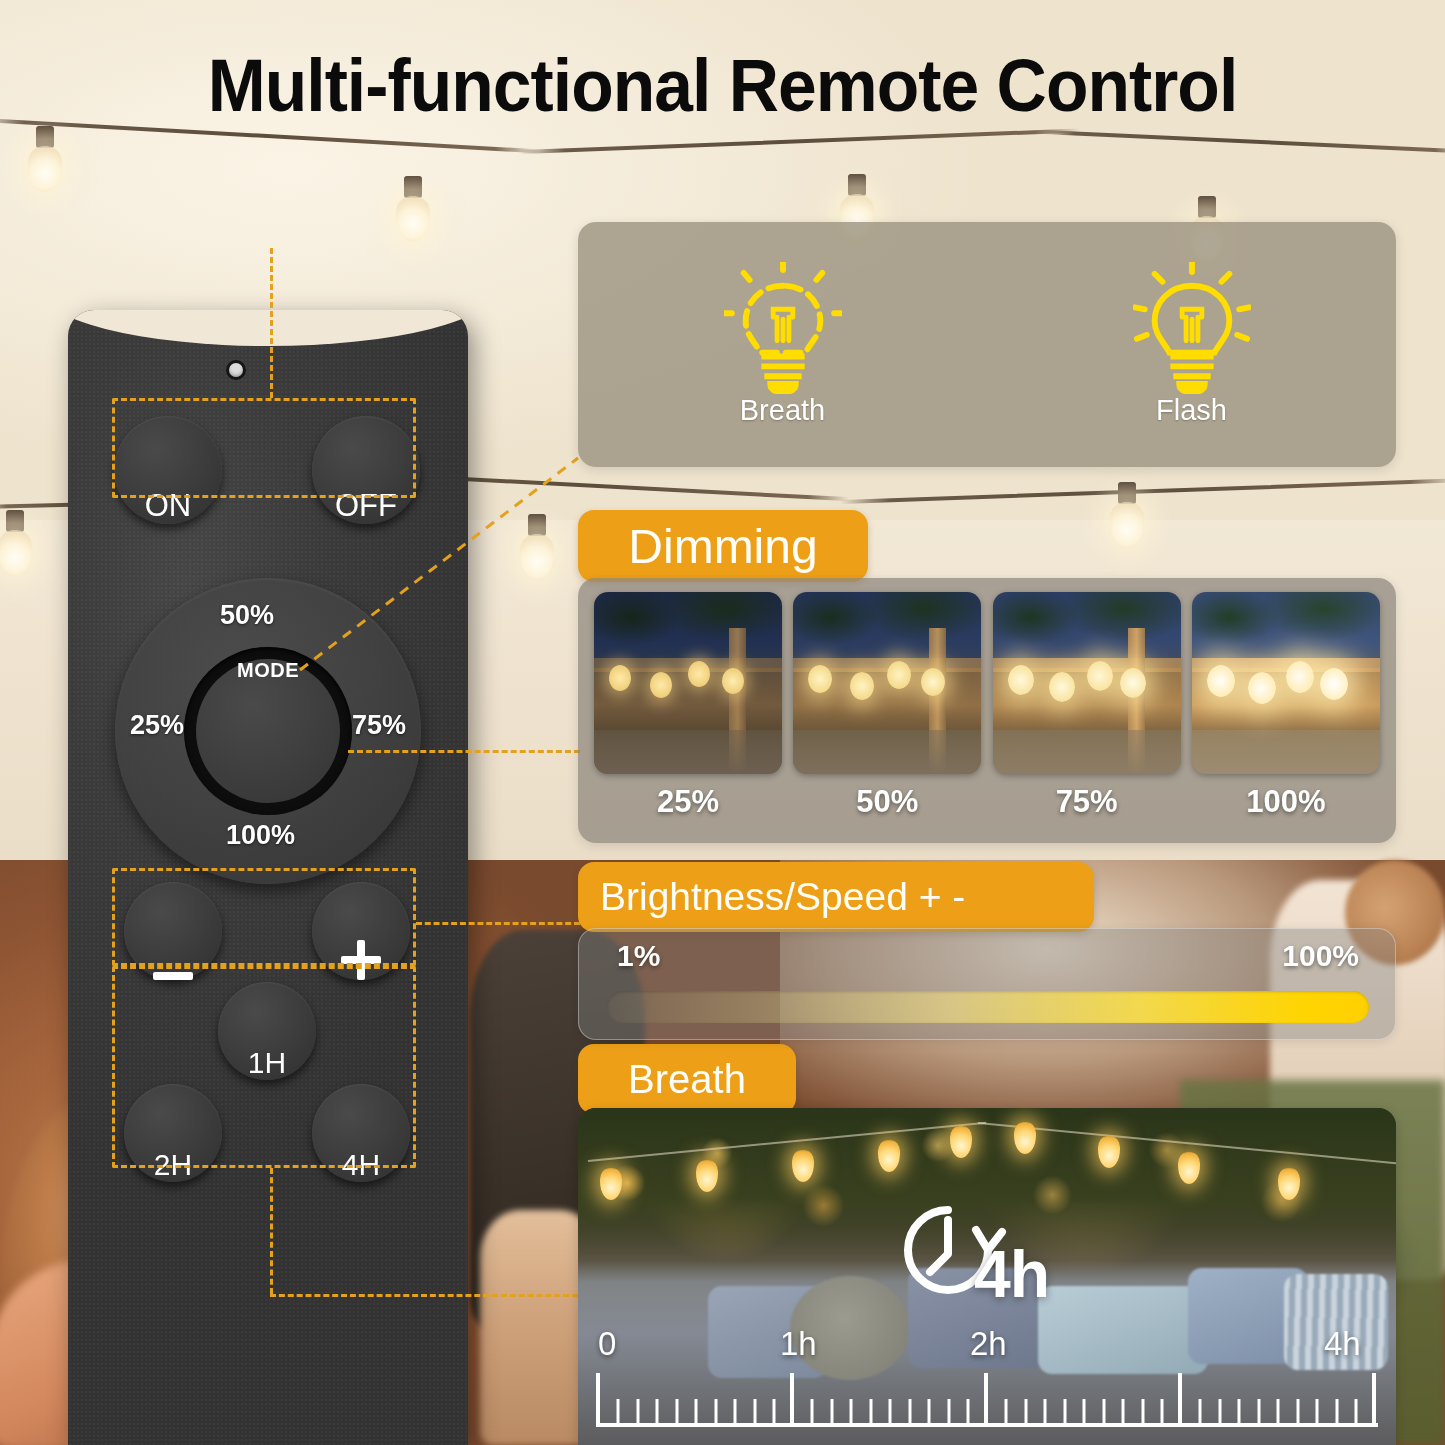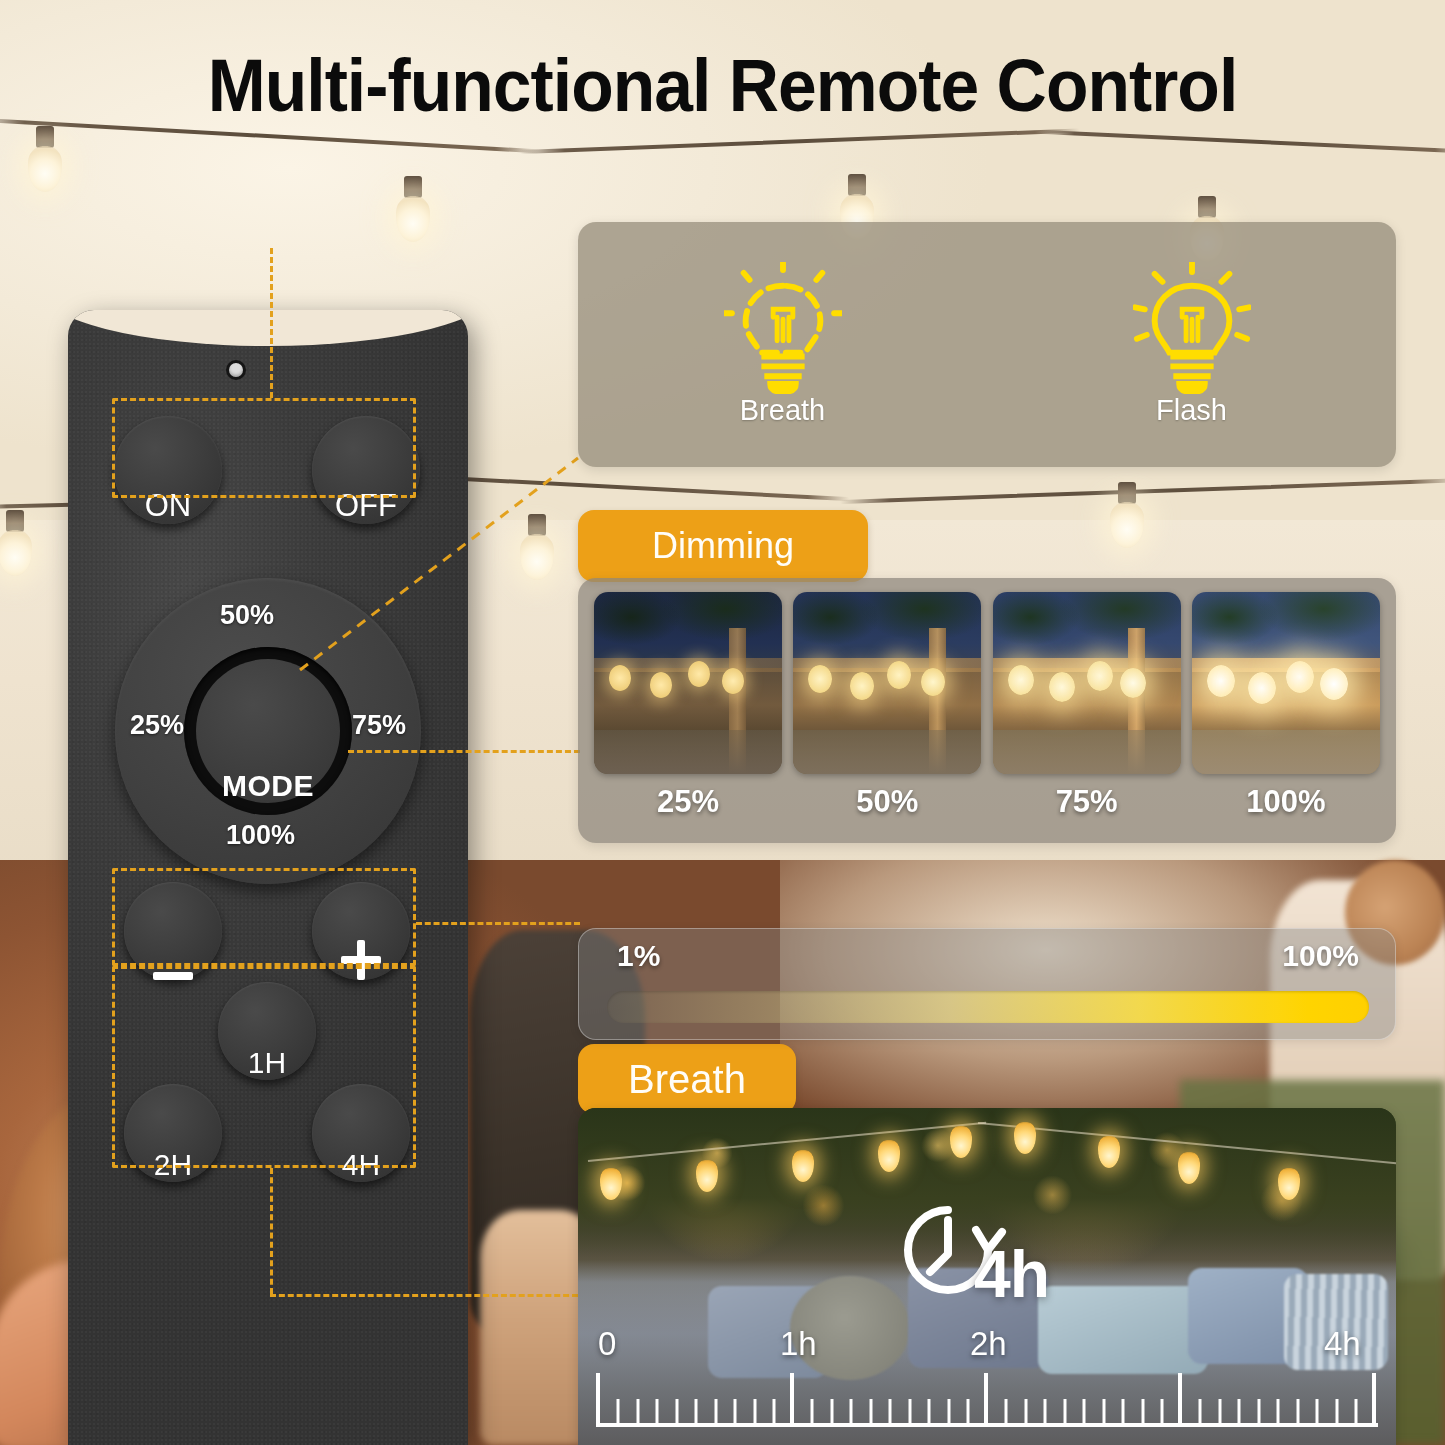--- a/index.html
+++ b/index.html
@@ -208,22 +208,22 @@
     background: #0d0d0d;
     box-shadow: inset 0 2px 5px rgba(0,0,0,.9);
   }
   .dial-center {
     position: absolute;
     left: 50%; top: 50%;
     width: 144px; height: 144px;
     margin-left: -72px; margin-top: -72px;
     border-radius: 50%;
     background: radial-gradient(circle at 40% 32%, #4a4a4a 0%, #3f3f3f 50%, #343434 100%);
-    display: flex; align-items: flex-end; justify-content: center;
-    color: #fff; font-weight: 700; font-size: 30px;
+    display: flex; align-items: flex-start; justify-content: center;
+    color: #fff; font-weight: 700; font-size: 20px;
     letter-spacing: .5px;
   }
   .dial-label {
     position: absolute;
     color: #ffffff;
     font-weight: 700;
     font-size: 27px;
     text-shadow: 0 1px 3px rgba(0,0,0,.6);
   }
 
@@ -513,22 +513,25 @@
   <div class="dash-line dash-v" style="left:270px; top:248px; height:150px;"></div>
   <div class="dash-line dash-v" style="left:270px; top:1168px; height:126px;"></div>
   <div class="dash-line dash-h" style="left:270px; top:1294px; width:308px;"></div>
   <div class="dash-line dash-h" style="left:416px; top:922px; width:164px;"></div>
   <div class="dash-line dash-h" style="left:348px; top:750px; width:232px;"></div>
 
   <svg style="position:absolute; left:300px; top:440px; width:300px; height:240px; overflow:visible;">
     <line x1="0" y1="230" x2="278" y2="18" stroke="#e3a11d" stroke-width="3" stroke-dasharray="10 8" stroke-linecap="butt"></line>
   </svg>
 
-  <div class="badge" style="left:578px; top:510px; width:290px; height:72px; font-size:36px;">
+  <div class="badge" style="left:578px; top:510px; width:290px; height:72px; font-size:48px;">
     <span>Dimming</span>
+  </div>
+  <div class="badge" style="left:578px; top:862px; width:516px; height:70px; font-size:39px; justify-content:flex-start;">
+    <span>Brightness/Speed + -</span>
   </div>
   <div class="badge" style="left:578px; top:1044px; width:218px; height:70px; font-size:40px;">
     <span>Breath</span>
   </div>
 
   <div class="panel modes-panel">
 
     <div class="mode-item">
       <svg class="bulb-icon" viewBox="0 0 120 134">
         <g fill="none" stroke="#ffdd00" stroke-width="6" stroke-linecap="round">

